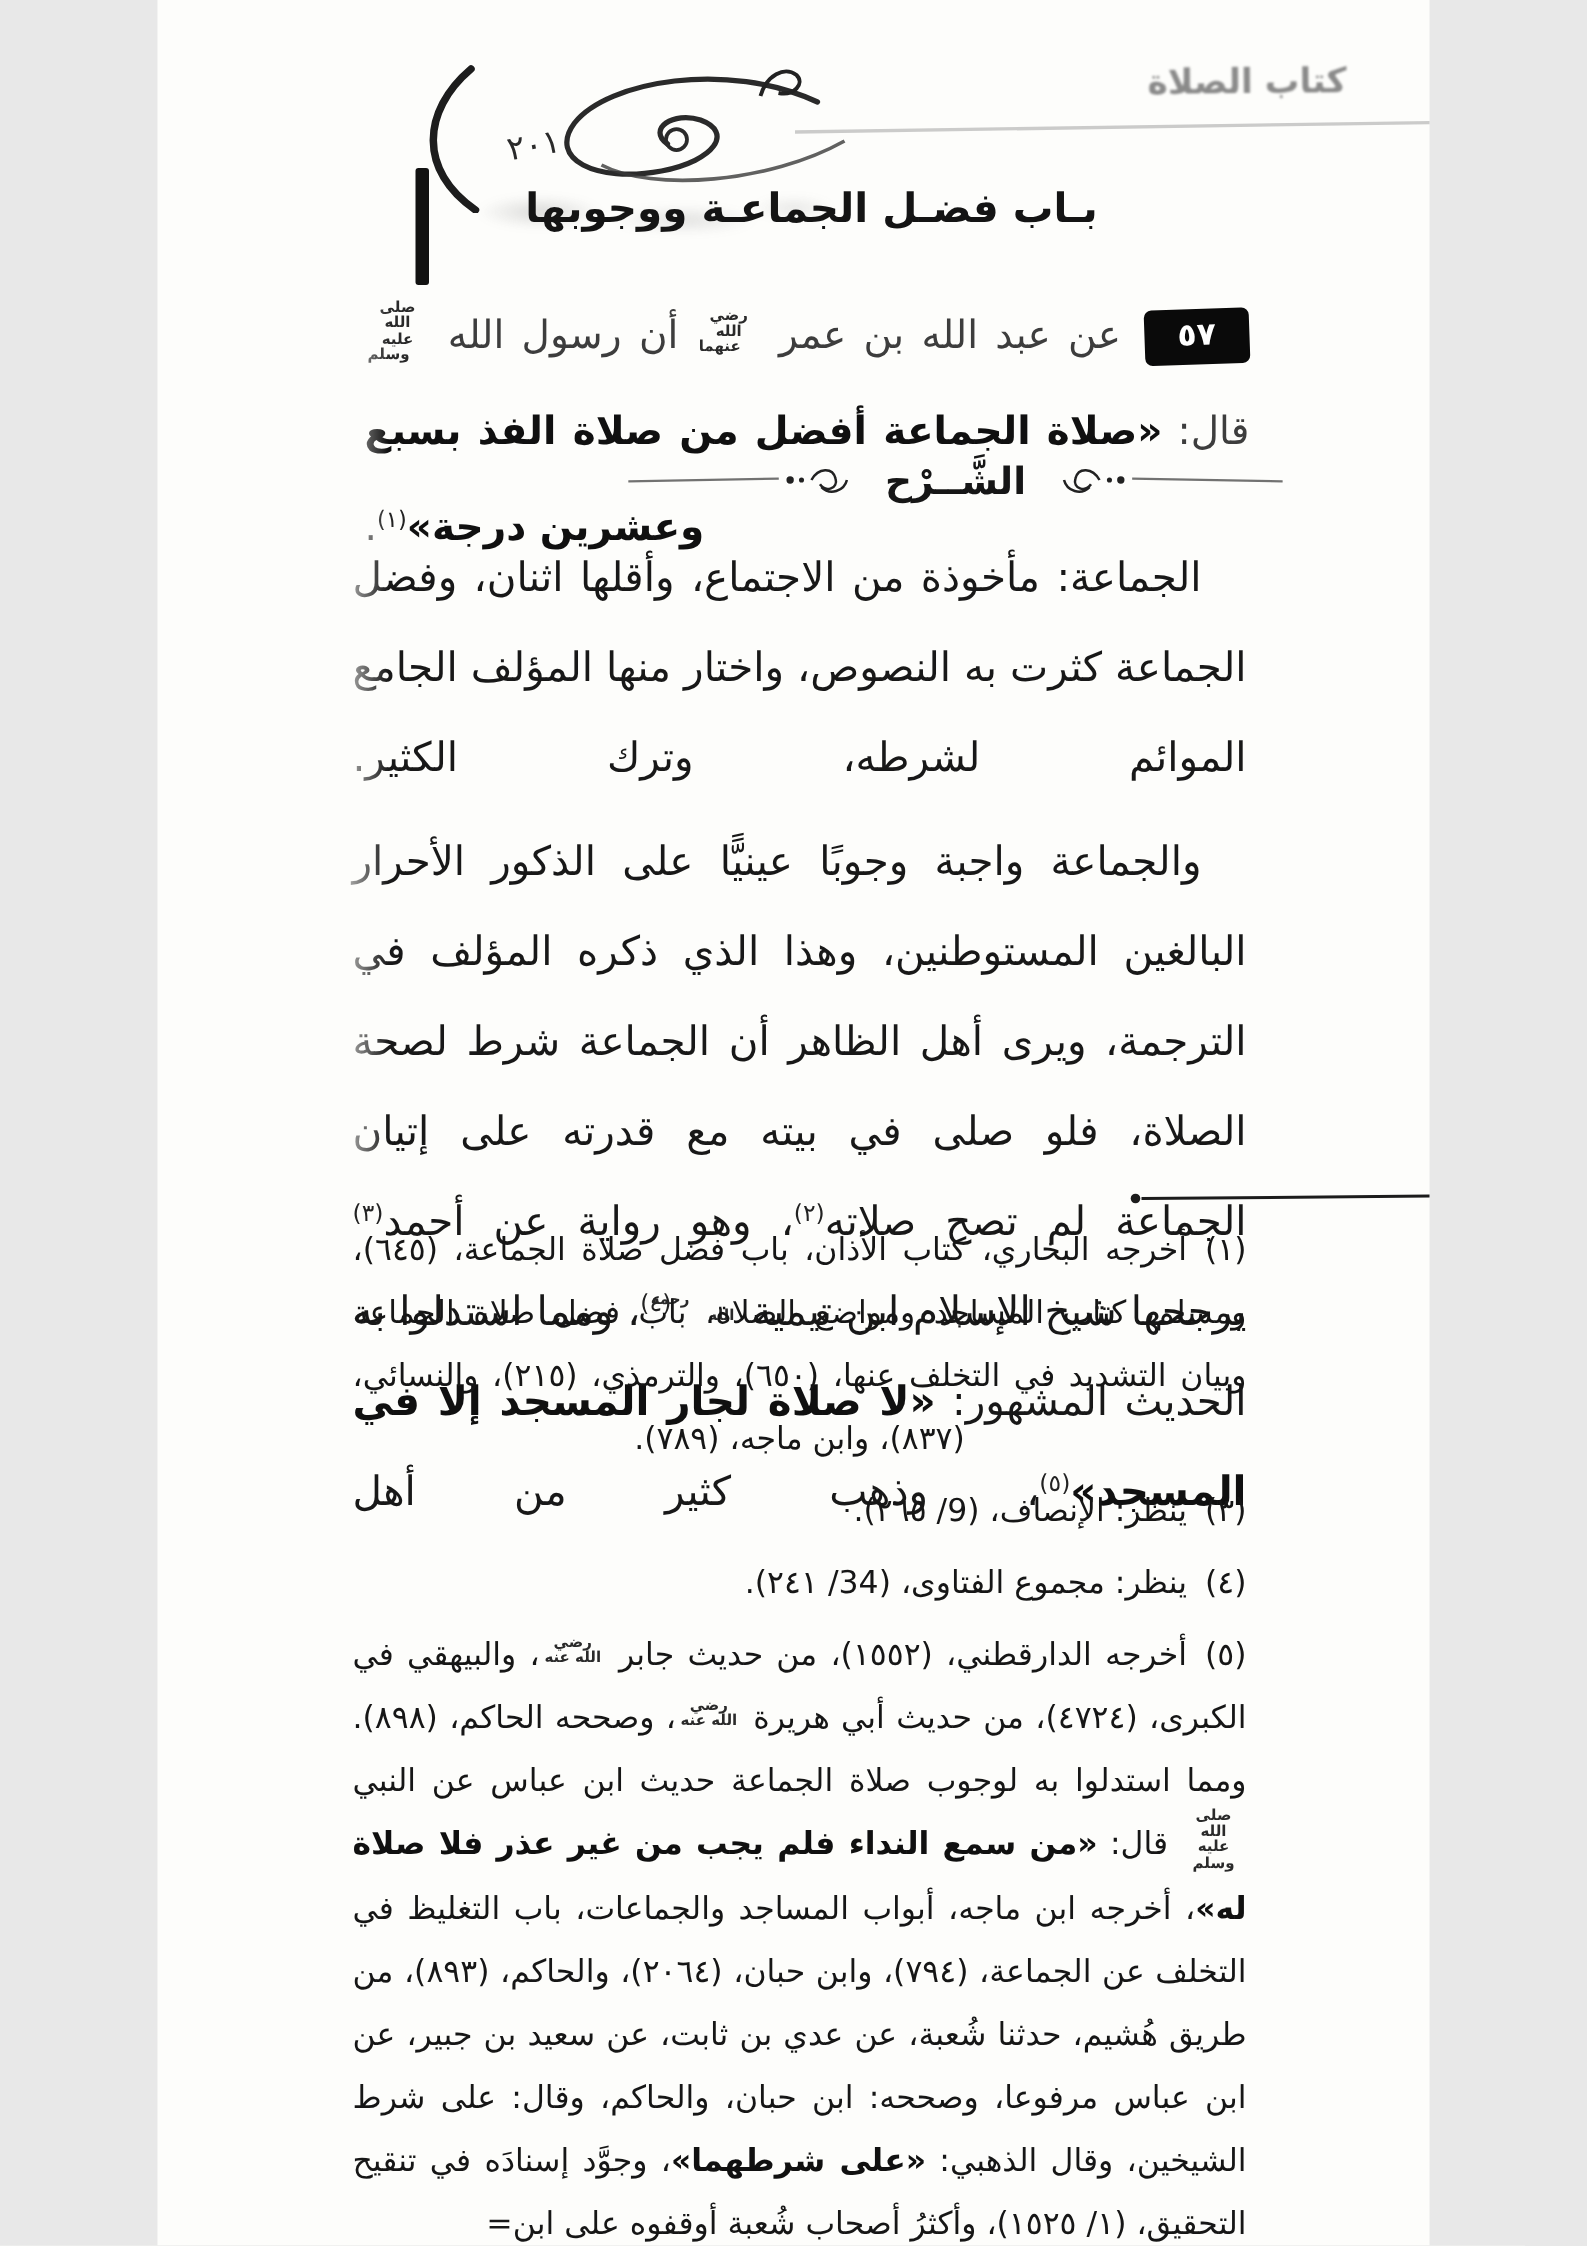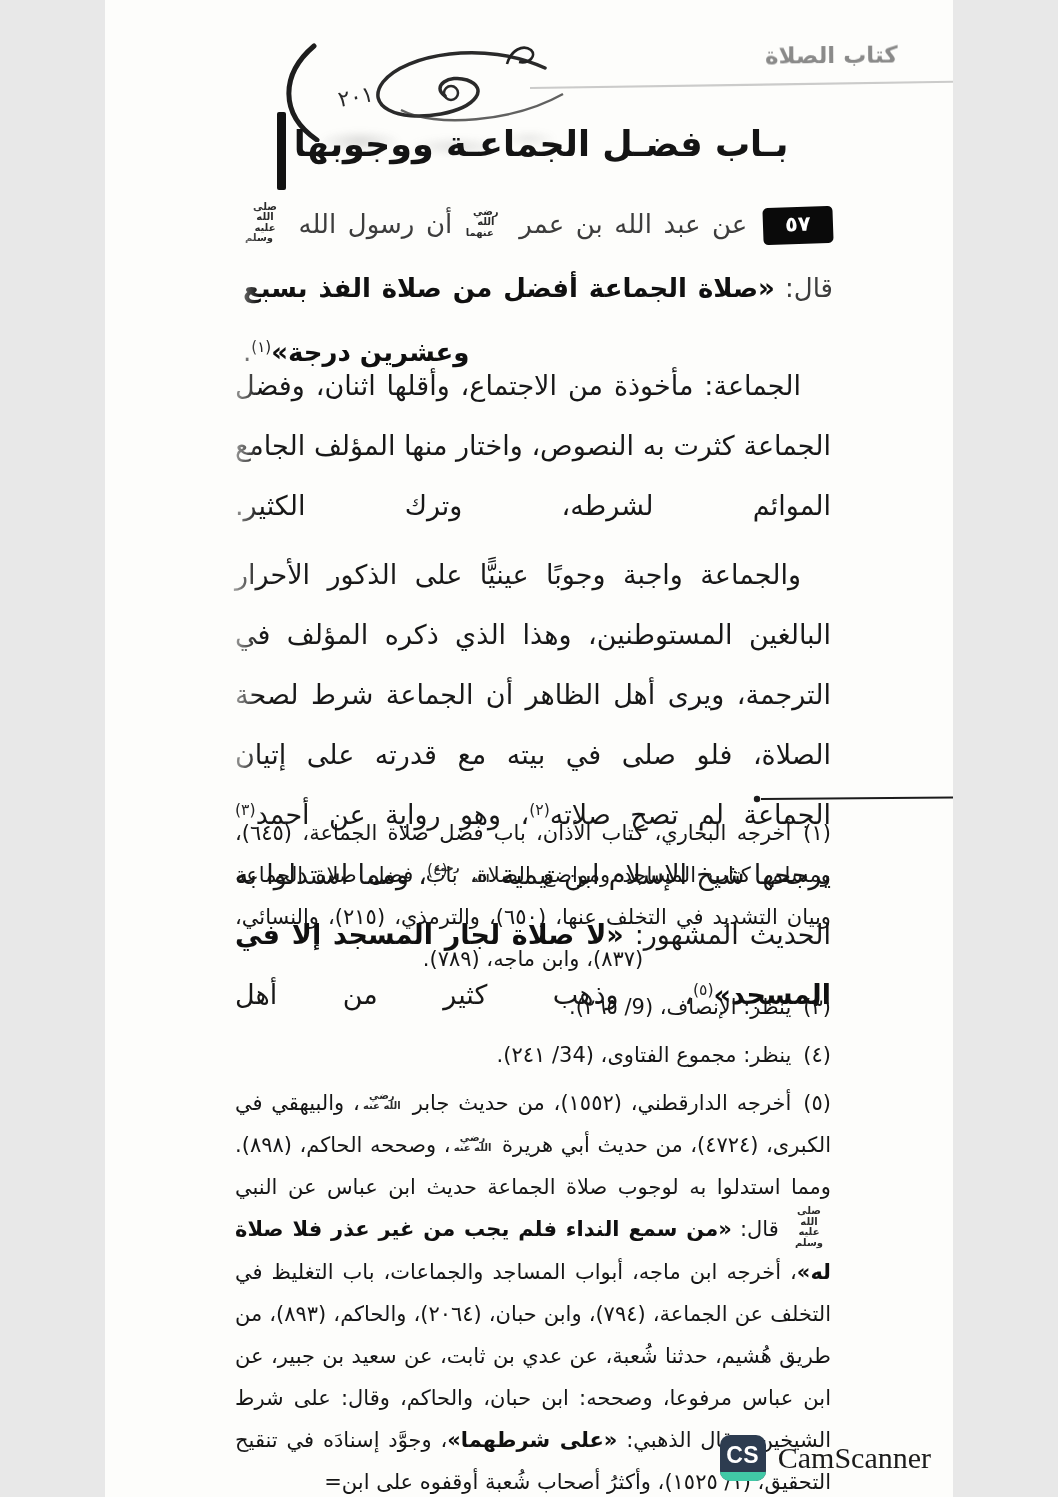--- a/index.html
+++ b/index.html
@@ -27,21 +27,21 @@
     position:absolute; left:190px; top:118px; width:260px; height:52px;
     background:
       radial-gradient(ellipse 60px 16px at 25% 45%, rgba(110,110,110,.45), transparent 70%),
       radial-gradient(ellipse 70px 14px at 62% 55%, rgba(120,120,120,.38), transparent 70%),
       radial-gradient(ellipse 40px 12px at 90% 40%, rgba(120,120,120,.3), transparent 70%);
     filter:blur(3px); opacity:.55;
   }
   .chapter-title{
     position:absolute; left:185px; right:161px; top:124px; margin:0;
     text-align:center; direction:rtl;
-    font-size:35px; font-weight:bold; color:#141414;
+    font-size:27px; font-weight:bold; color:#141414;
   }
   
   .hadith{
     position:absolute; left:138px; right:120px; top:192px;
     direction:rtl; text-align:justify; text-align-last:left;
     font-size:26px; line-height:64px; color:#3d3d3d;
   }
   .hadith-badge{
     display:inline-block; background:#0a0a0a; color:#fff;
     font-size:21px; font-weight:bold; line-height:1;
@@ -121,20 +121,35 @@
     <circle cx="206" cy="63" r="7" stroke="#2a2a2a" stroke-width="2.5" fill="none"></circle>
   </svg>
 
   <div class="bar bar-left"></div>
   <div class="bar bar-right"></div>
   <div class="ghost"></div>
   <h1 class="chapter-title">بـاب فضـل الجماعـة ووجوبها</h1>
 
   <div class="hadith"><span class="hadith-badge">٥٧</span><span><span class="seg-normal">عن عبد الله بن عمر </span><span class="seg-honorific">رضي الله عنهما</span><span class="seg-normal"> أن رسول الله </span><span class="seg-honorific">صلى الله عليه وسلم</span><span class="seg-normal"> قال: </span><span class="seg-bold">«صلاة الجماعة أفضل من صلاة الفذ بسبع وعشرين درجة»</span><span class="seg-footnote-ref">(١)</span><span class="seg-normal">.</span></span></div>
 
+  <div class="sharh-sep">
+    <svg class="orn-left" width="168" height="30" viewBox="0 0 168 30">
+      <line x1="2" y1="16" x2="108" y2="14" stroke="#444" stroke-width="1.6" opacity="0.75"></line>
+      <circle cx="116" cy="15" r="2.6" fill="#222"></circle>
+      <circle cx="124" cy="15" r="1.8" fill="#222"></circle>
+      <path d="M 131 15 c 5 -9 15 -9 17 -1 c 2 7 -7 10 -11 4 M 138 20 c 6 6 16 3 18 -5" stroke="#222" stroke-width="1.8" fill="none"></path>
+    </svg>
+    <span class="sharh-label">الشَّــرْح</span>
+    <svg class="orn-right" width="168" height="30" viewBox="0 0 168 30">
+      <line x1="2" y1="16" x2="108" y2="14" stroke="#444" stroke-width="1.6" opacity="0.75"></line>
+      <circle cx="116" cy="15" r="2.6" fill="#222"></circle>
+      <circle cx="124" cy="15" r="1.8" fill="#222"></circle>
+      <path d="M 131 15 c 5 -9 15 -9 17 -1 c 2 7 -7 10 -11 4 M 138 20 c 6 6 16 3 18 -5" stroke="#222" stroke-width="1.8" fill="none"></path>
+    </svg>
+  </div>
 
   <div class="body-text">
     <p><span class="seg-normal">الجماعة: مأخوذة من الاجتماع، وأقلها اثنان، وفضل الجماعة كثرت به النصوص، واختار منها المؤلف الجامع الموائم لشرطه، وترك الكثير.</span></p>
     <p><span class="seg-normal">والجماعة واجبة وجوبًا عينيًّا على الذكور الأحرار البالغين المستوطنين، وهذا الذي ذكره المؤلف في الترجمة، ويرى أهل الظاهر أن الجماعة شرط لصحة الصلاة، فلو صلى في بيته مع قدرته على إتيان الجماعة لم تصح صلاته</span><span class="seg-footnote-ref">(٢)</span><span class="seg-normal">، وهو رواية عن أحمد</span><span class="seg-footnote-ref">(٣)</span><span class="seg-normal"> يرجحها شيخ الإسلام ابن تيمية </span><span class="seg-honorific">رحمه الله</span><span class="seg-footnote-ref">(٤)</span><span class="seg-normal">، ومما استدلوا به الحديث المشهور: </span><span class="seg-bold">«لا صلاة لجار المسجد إلا في المسجد»</span><span class="seg-footnote-ref">(٥)</span><span class="seg-normal">، وذهب كثير من أهل</span></p>
   </div>
   <div class="edge-fade"></div>
 
   <svg class="fn-sep" width="292" height="18" viewBox="0 0 292 18">
     <circle cx="7" cy="10" r="3.2" fill="#1c1c1c"></circle>
     <line x1="11" y1="10" x2="250" y2="8" stroke="#1c1c1c" stroke-width="2"></line>
@@ -142,21 +157,14 @@
     <line x1="280" y1="8" x2="291" y2="8" stroke="#1c1c1c" stroke-width="2.2"></line>
   </svg>
 
   <div class="footnotes">
     <div class="footnote fn-center-last"><span class="fn-marker">(١)</span><span><span class="seg-normal">أخرجه البخاري، كتاب الأذان، باب فضل صلاة الجماعة، (٦٤٥)، ومسلم، كتاب المساجد ومواضع الصلاة، باب فضل صلاة الجماعة وبيان التشديد في التخلف عنها، (٦٥٠)، والترمذي، (٢١٥)، والنسائي، (٨٣٧)، وابن ماجه، (٧٨٩).</span></span></div>
     <div class="footnote"><span class="fn-marker">(٣)</span><span><span class="seg-normal">ينظر: الإنصاف، (9/ ٢٦٥).</span></span></div>
     <div class="footnote"><span class="fn-marker">(٤)</span><span><span class="seg-normal">ينظر: مجموع الفتاوى، (34/ ٢٤١).</span></span></div>
     <div class="footnote"><span class="fn-marker">(٥)</span><span><span class="seg-normal">أخرجه الدارقطني، (١٥٥٢)، من حديث جابر </span><span class="seg-honorific">رضي الله عنه</span><span class="seg-normal">، والبيهقي في الكبرى، (٤٧٢٤)، من حديث أبي هريرة </span><span class="seg-honorific">رضي الله عنه</span><span class="seg-normal">، وصححه الحاكم، (٨٩٨). ومما استدلوا به لوجوب صلاة الجماعة حديث ابن عباس عن النبي </span><span class="seg-honorific">صلى الله عليه وسلم</span><span class="seg-normal"> قال: </span><span class="seg-bold">«من سمع النداء فلم يجب من غير عذر فلا صلاة له»</span><span class="seg-normal">، أخرجه ابن ماجه، أبواب المساجد والجماعات، باب التغليظ في التخلف عن الجماعة، (٧٩٤)، وابن حبان، (٢٠٦٤)، والحاكم، (٨٩٣)، من طريق هُشيم، حدثنا شُعبة، عن عدي بن ثابت، عن سعيد بن جبير، عن ابن عباس مرفوعا، وصححه: ابن حبان، والحاكم، وقال: على شرط الشيخين، وقال الذهبي: </span><span class="seg-bold">«على شرطهما»</span><span class="seg-normal">، وجوَّد إسنادَه في تنقيح التحقيق، (١/ ١٥٢٥)، وأكثرُ أصحاب شُعبة أوقفوه على ابن=</span></span></div>
   </div>
 
-  <div class="watermark">
-    <div class="cs-icon">
-      <span>CS</span>
-      <div class="cs-strip"></div>
-    </div>
-    <div class="cs-label">CamScanner</div>
-  </div>
 
 </div>
 
 </body></html>

